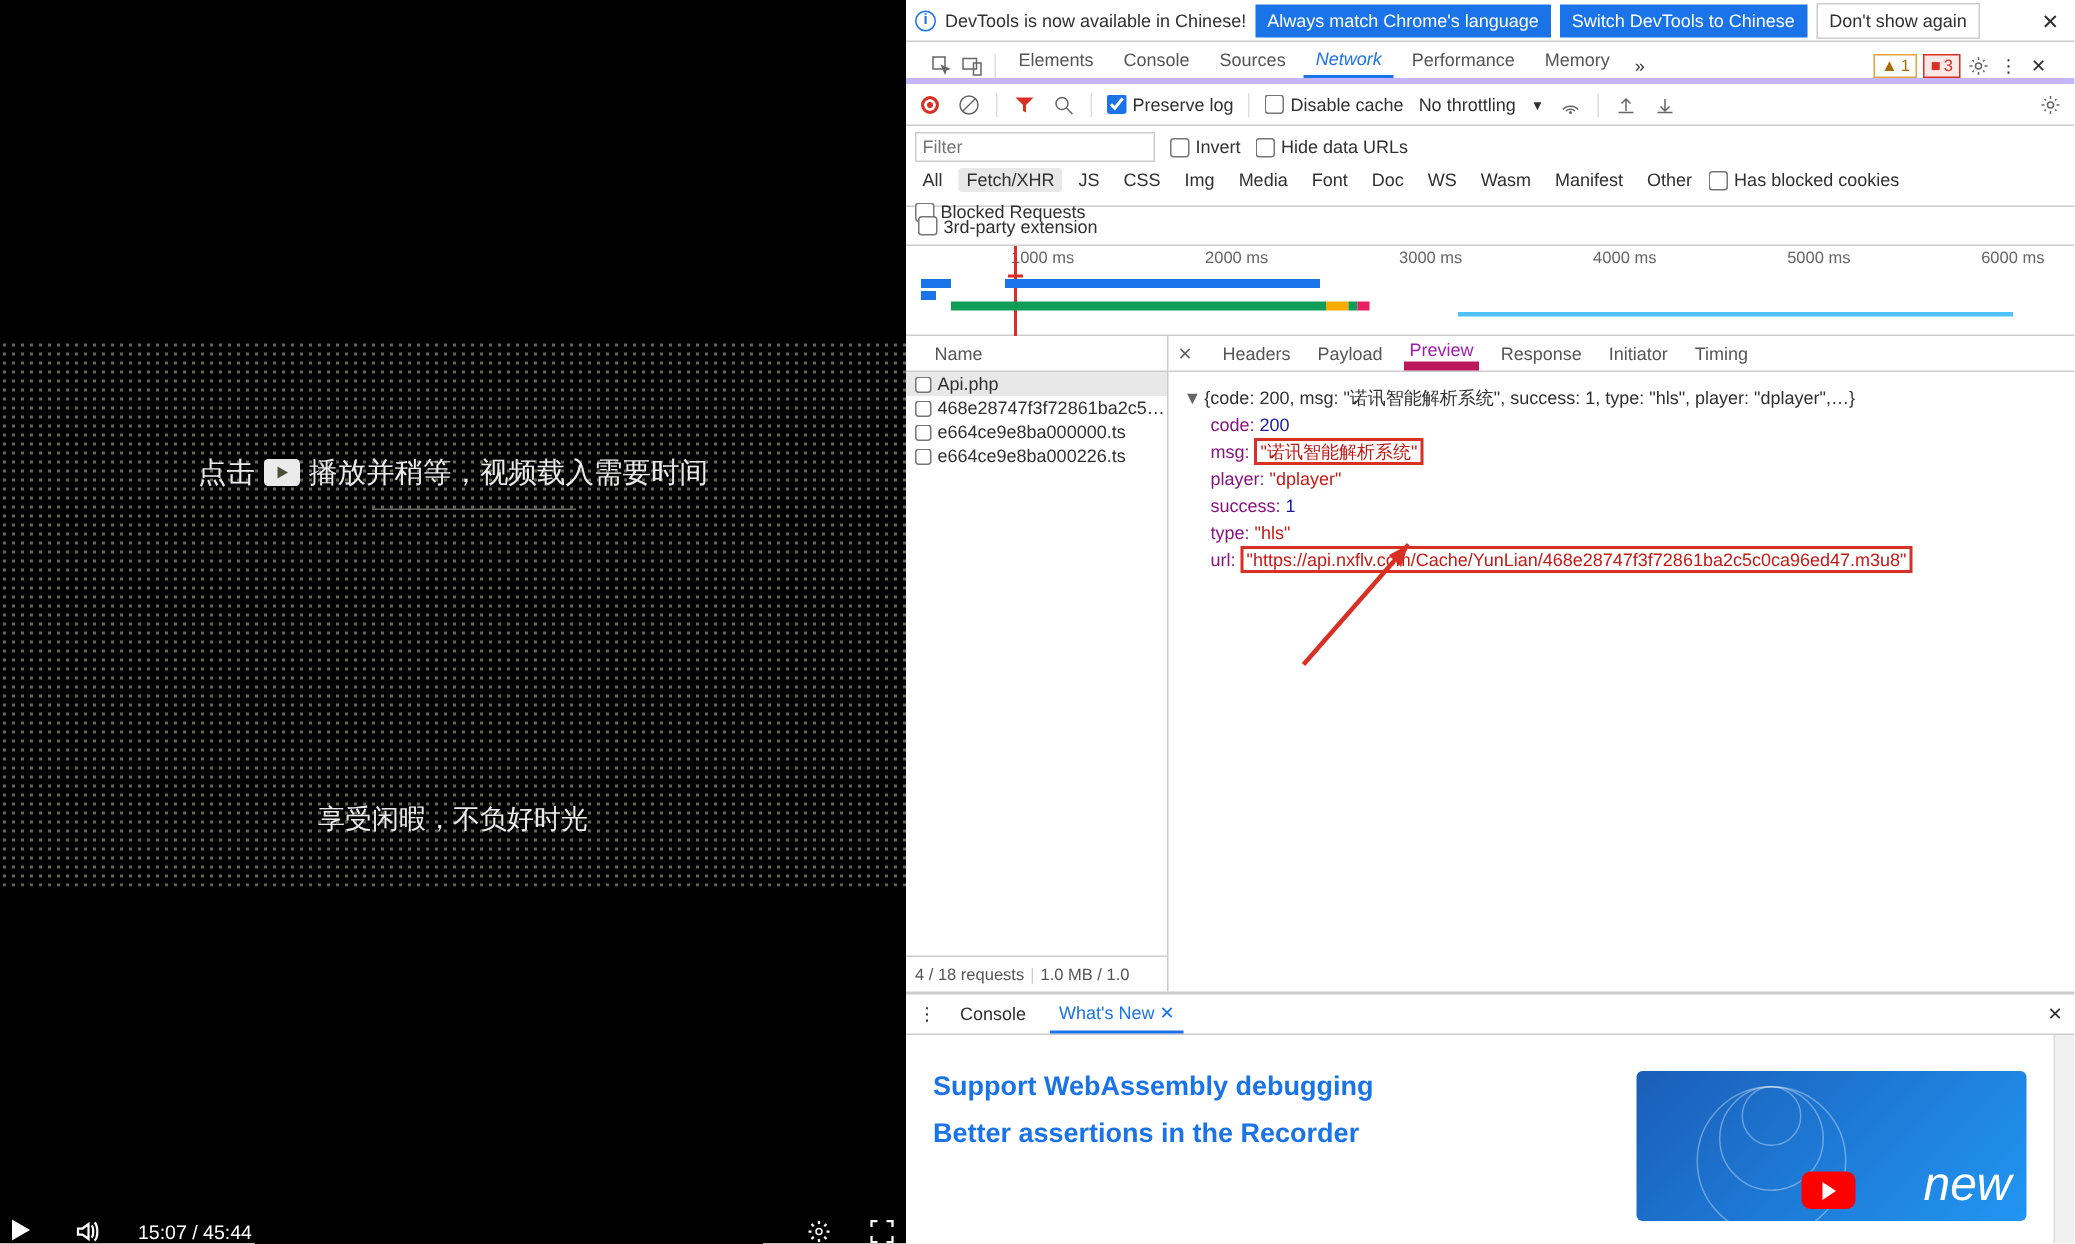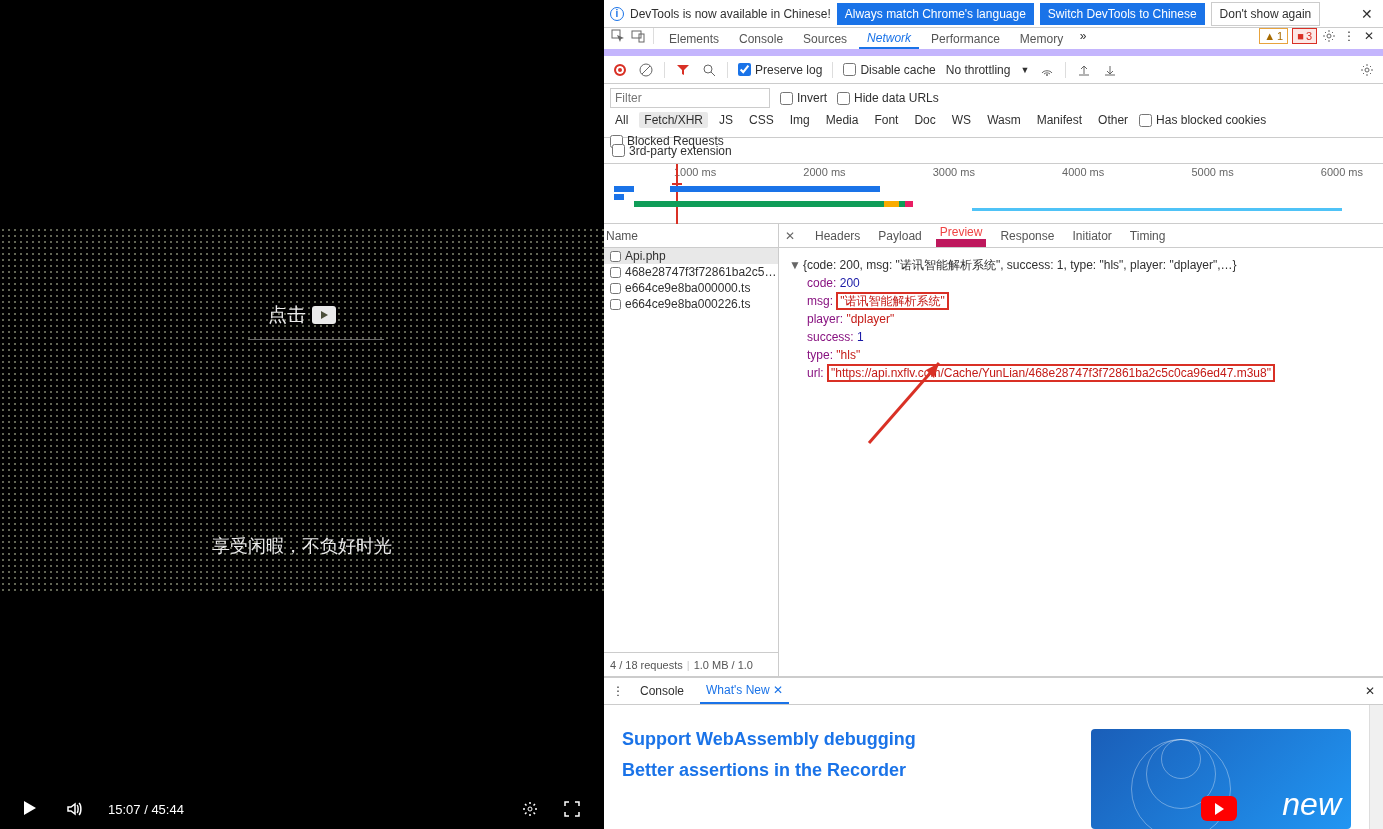--- a/index.html
+++ b/index.html
@@ -4,37 +4,37 @@
 <style>
 * { margin: 0; padding: 0; box-sizing: border-box; font-family: "Segoe UI", Arial, sans-serif; }
 body { width: 1383px; height: 829px; display: flex; overflow: hidden; background: #fff; }
 .video-panel { width: 604px; height: 100%; background: #000; position: relative; }
 .video-content { position: absolute; top: 227px; left: 0; right: 0; height: 364px; background: linear-gradient(135deg, #5a5e4a, #4a4e3a); background-image: radial-gradient(#616554 1px, transparent 1px); background-size: 6px 6px; }
 .video-text-top { position: absolute; top: 75px; left: 0; right: 0; text-align: center; color: #eaeaea; font-size: 19px; display: flex; justify-content: center; align-items: center; gap: 6px; }
 .video-text-top .play-chip { display: inline-flex; width: 24px; height: 18px; background: #eaeaea; border-radius: 3px; align-items: center; justify-content: center; }
 .video-text-top .play-chip::after { content: ""; border-left: 7px solid #4a4e3a; border-top: 4px solid transparent; border-bottom: 4px solid transparent; }
 .video-divider { position: absolute; top: 112px; left: 248px; width: 136px; height: 1px; background: rgba(255,255,255,0.4); }
 .video-text-bottom { position: absolute; top: 307px; left: 0; right: 0; text-align: center; color: #eaeaea; font-size: 18px; }
-.video-controls { position: absolute; bottom: 0; left: 0; right: 0; height: 40px; display: flex; align-items: center; padding: 0 24px; color: #fff; gap: 26px; }
+.video-controls { position: absolute; bottom: 0; left: 0; right: 0; height: 40px; display: flex; align-items: flex-end; padding: 0 8px; color: #fff; gap: 26px; }
 .ctrl-icon { width: 16px; height: 16px; }
 .ctrl-play::before { content: ""; display: inline-block; border-left: 12px solid #fff; border-top: 7px solid transparent; border-bottom: 7px solid transparent; }
 .ctrl-volume svg { fill: #fff; }
 .ctrl-time { font-size: 13px; }
 .ctrl-spacer { flex: 1; }
 .ctrl-gear svg, .ctrl-fs svg { stroke: #fff; fill: none; }
 
 .devtools-panel { flex: 1; height: 100%; display: flex; flex-direction: column; background: #fff; color: #303030; font-size: 12px; }
 .dt-banner { height: 28px; border-bottom: 1px solid #ccc; display: flex; align-items: center; padding: 0 6px; gap: 6px; }
 .info-i { width: 14px; height: 14px; border: 1.5px solid #1a73e8; border-radius: 50%; color: #1a73e8; font-size: 10px; display: flex; align-items: center; justify-content: center; font-weight: bold; }
 .banner-btn { background: #1a73e8; color: #fff; padding: 4px 8px; border: none; font-size: 12px; cursor: pointer; }
 .banner-btn.outline { background: #fff; color: #303030; border: 1px solid #ccc; }
 .banner-spacer { flex: 1; }
 .banner-close { width: 16px; height: 16px; font-size: 14px; }
 
-.dt-tabs { height: 28px; border-bottom: 7px solid #c4b5fd; display: flex; align-items: flex-start; padding: 0 6px; gap: 4px; }
+.dt-tabs { height: 28px; border-bottom: 4px solid #c4b5fd; display: flex; align-items: flex-end; padding: 0 16px; gap: 4px; }
 .dt-tabs .tab { padding: 0 8px; height: 100%; display: flex; align-items: center; font-size: 12px; color: #555; cursor: pointer; }
 .dt-tabs .tab.active { color: #1a73e8; border-bottom: 2px solid #1a73e8; font-style: italic; }
 .dt-tabs .sep { width: 1px; height: 16px; background: #ddd; margin: 0 3px; }
 .dt-tabs .tool-icon { width: 16px; height: 16px; display:flex; align-items:center; justify-content:center; }
 .badge { display: inline-flex; align-items: center; gap: 2px; padding: 1px 4px; border: 1px solid #ccc; font-size: 11px; }
 .badge.warn { border-color: #e8a33d; color: #a66a00; }
 .badge.err { border-color: #d93025; color: #d93025; background: #fce8e6; }
 
 .dt-toolbar { height: 28px; border-bottom: 1px solid #ccc; display: flex; align-items: center; padding: 0 8px; gap: 10px; }
 .tb-icon { width: 16px; height: 16px; display: flex; align-items: center; justify-content: center; }
@@ -61,68 +61,69 @@
 .tl-bar.gr { top: 15px; left: 30px; width: 250px; background: #0f9d58; }
 .tl-bar.yl { top: 15px; left: 280px; width: 15px; background: #f9ab00; }
 .tl-bar.gr2 { top: 15px; left: 295px; width: 6px; background: #0f9d58; }
 .tl-bar.pk { top: 15px; left: 301px; width: 8px; background: #e91e63; }
 .tl-bar.cy { top: 22px; left: 368px; width: 370px; background: #4fc3f7; height: 3px; }
 .tl-marker { position: absolute; top: -22px; left: 72px; width: 2px; height: 60px; background: #d93025; }
 .tl-marker-h { position: absolute; top: -3px; left: 68px; width: 10px; height: 2px; background: #d93025; }
 
 .dt-reqpane { flex: 1; display: flex; border-bottom: 1px solid #ccc; min-height: 0; }
 .req-list { width: 175px; border-right: 1px solid #ccc; display: flex; flex-direction: column; }
-.req-header { height: 24px; display: flex; align-items: center; padding: 0 2px; font-size: 12px; color: #555; border-bottom: 1px solid #ccc; }
+.req-header { height: 24px; display: flex; align-items: center; padding: 0 19px; font-size: 12px; color: #555; border-bottom: 1px solid #ccc; }
 .req-item { height: 16px; display: flex; align-items: center; padding: 0 6px; gap: 4px; font-size: 12px; white-space: nowrap; overflow: hidden; text-overflow: ellipsis; }
 .req-item.sel { background: #e8e8e8; }
 .req-item input[type=checkbox] { width: 11px; height: 11px; }
 .req-footer { margin-top: auto; height: 24px; border-top: 1px solid #ccc; display: flex; align-items: center; padding: 0 6px; font-size: 11px; color: #555; gap: 4px; }
 
 .req-detail { flex: 1; display: flex; flex-direction: column; min-width: 0; }
 .detail-tabs { height: 24px; display: flex; align-items: center; border-bottom: 1px solid #ccc; padding-left: 6px; gap: 10px; }
 .detail-tabs .dtab { font-size: 12px; color: #555; padding: 0 4px; height: 100%; display: flex; align-items: center; cursor: pointer; }
-.detail-tabs .dtab.active { color: #ef4444; border-bottom: 8px solid #be185d; }
+.detail-tabs .dtab.active { color: #a21caf; border-bottom: 6px solid #be185d; }
 .detail-tabs .dclose { width: 16px; color: #666; cursor:pointer; }
 .detail-body { flex: 1; overflow: auto; padding: 8px 10px; font-family: Consolas, monospace; font-size: 12px; line-height: 1.5; white-space: nowrap; position: relative; }
 .json-line { padding-left: 0; }
 .json-indent { padding-left: 18px; }
 .k { color: #881280; }
 .s { color: #c41a16; }
 .n { color: #1a1aa6; }
 .tri { color: #666; margin-right: 2px; }
 .hl-box { border: 2px solid #d93025; padding: 0 2px; }
 .red-arrow { position: absolute; top: 105px; left: 75px; width: 100px; height: 100px; }
 
 .dt-drawer { height: 28px; border-top: 1px solid #ccc; display: flex; align-items: center; padding: 0 8px; gap: 10px; font-size: 12px; border-bottom: 1px solid #ccc; }
 .dt-drawer .dtabx { padding: 0 6px; height: 100%; display: flex; align-items: center; }
 .dt-drawer .dtabx.active { color: #1a73e8; border-bottom: 2px solid #1a73e8; }
 .drawer-spacer { flex: 1; }
 
 .dt-whatsnew { flex: 0 0 auto; }
 .wn-header { height: 28px; border-bottom: 1px solid #ccc; display: flex; align-items: center; padding: 0 14px; font-size: 12px; }
-.wn-body { display: flex; padding: 24px 18px 0 18px; gap: 20px; justify-content: space-between; }
+.wn-body { display: flex; padding: 24px 18px 15px 18px; gap: 20px; justify-content: space-between; }
 .wn-left { flex: 1; }
 .wn-title { color: #1a73e8; font-size: 18px; font-weight: 600; margin-bottom: 10px; }
 .wn-text { font-size: 13px; color: #555; line-height: 1.5; margin-bottom: 16px; }
 .wn-thumb { width: 260px; height: 100px; background: linear-gradient(135deg, #1a5eb8, #2196f3); border-radius: 4px; position: relative; overflow: hidden; }
 .wn-circles { position: absolute; left: 30px; top: 10px; width: 140px; height: 100px; }
 .wn-circles .c { position: absolute; border: 1px solid rgba(255,255,255,0.35); border-radius: 50%; }
 .wn-yt { position: absolute; bottom: 8px; left: 110px; width: 36px; height: 25px; background: #ff0000; border-radius: 6px; display:flex; align-items:center; justify-content:center; }
 .wn-yt::after { content:""; border-left: 9px solid #fff; border-top: 6px solid transparent; border-bottom: 6px solid transparent; }
 .wn-new { position: absolute; right: 10px; bottom: 6px; color: #fff; font-size: 32px; font-style: italic; }
 .wn-scroll { width: 14px; background: #f0f0f0; border-left: 1px solid #ddd; }
 </style>
 </head>
 <body>
 
 <div class="video-panel">
   <div class="video-content">
     <div class="video-text-top">
       <span>点击</span>
       <span class="play-chip"></span>
+      <span>播放并稍等，视频载入需要时间</span>
     </div>
     <div class="video-divider"></div>
     <div class="video-text-bottom">享受闲暇，不负好时光</div>
   </div>
   <div class="video-controls">
     <div class="ctrl-icon ctrl-play"></div>
     <div class="ctrl-icon ctrl-volume">
       <svg width="16" height="16" viewBox="0 0 16 16">
           <path d="M2 6v4h3l4 3V3L5 6H2zM11 4c1.5 1 1.5 7 0 8M13 2c2.5 2 2.5 10 0 12" stroke="#fff" stroke-width="1.5" fill="none"></path>
         </svg>

